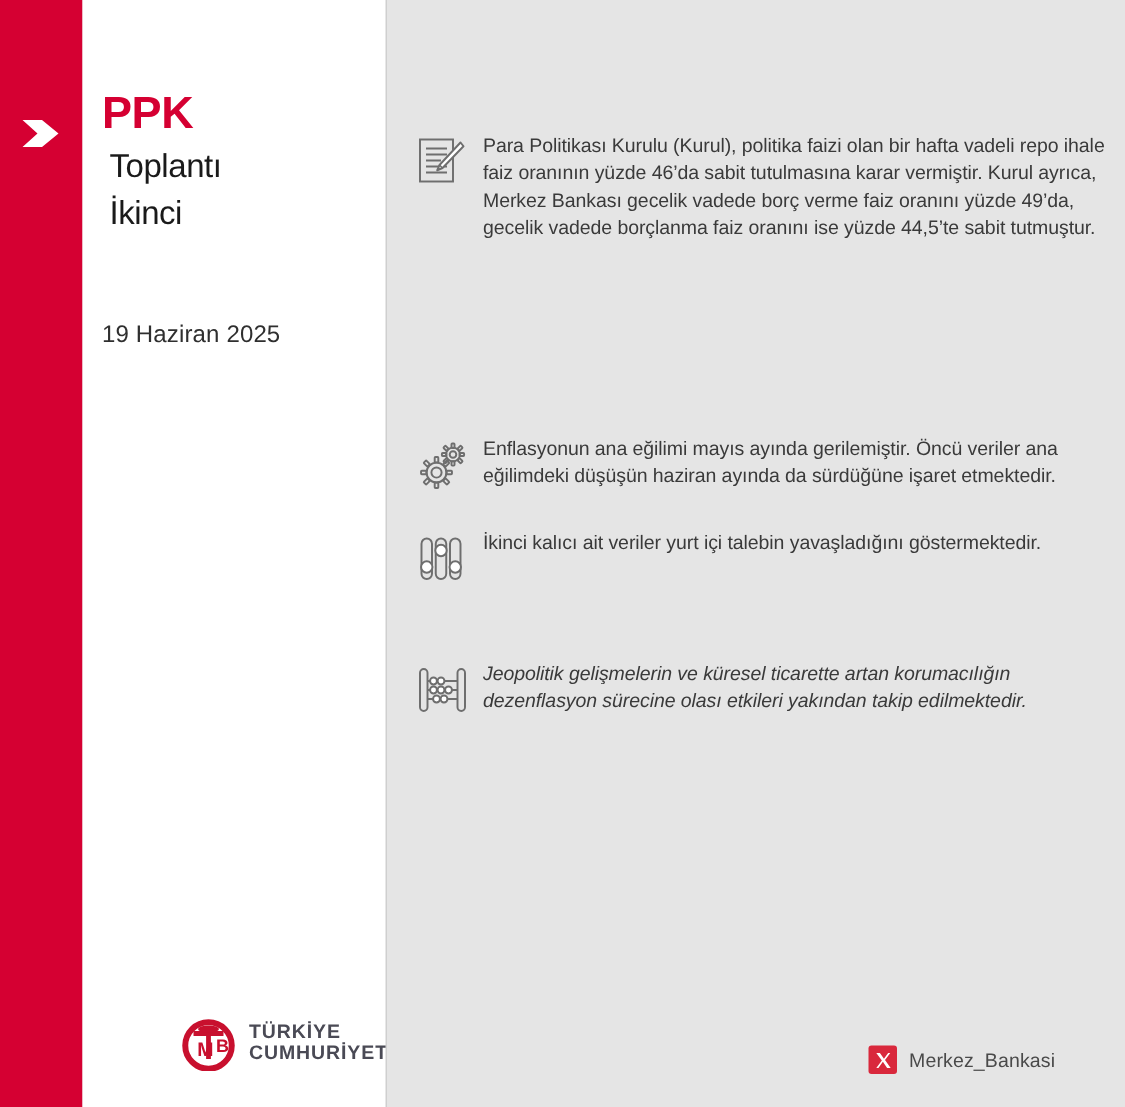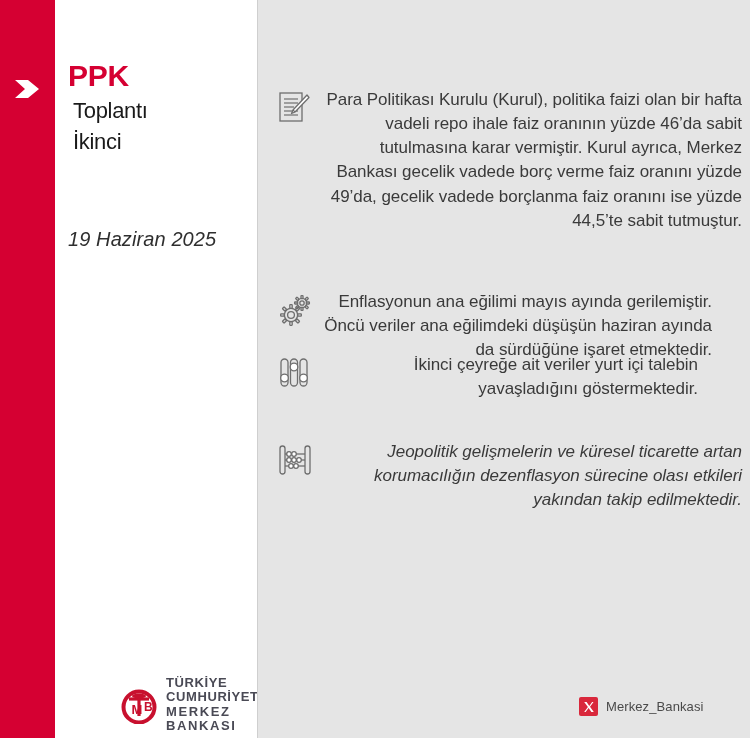--- a/index.html
+++ b/index.html
@@ -74,25 +74,24 @@
     font-size: 22px;
     font-weight: normal;
     color: #1a1a1a;
     line-height: 1.18;
     letter-spacing: -0.3px;
     margin: 5px;
   }
   .date-text {
     position: absolute;
     left: 13px;
-    top: 228px;
-    font-size: 20px;
+    top: 215px;
+    font-size: 16px;
     color: #2f2f2f;
     letter-spacing: 0.1px;
-    font-style: italic;
   }
 
   
   .logo-wrap {
     position: absolute;
     left: 64px;
     top: 676px;
     display: flex;
     align-items: center;
     gap: 7px;
@@ -131,25 +130,24 @@
     align-items: flex-start;
   }
   .item .icon-box {
     width: 44px;
     flex: 0 0 44px;
     display: flex;
     justify-content: flex-start;
     padding-top: 3px;
   }
   .item .body-text {
-    font-size: 17px;
+    font-size: 13px;
     line-height: 1.42;
     color: #3a3a3a;
     letter-spacing: -0.05px;
-    text-align: right;
   }
   .i1 { left: 0;  top: 88px;  width: 472px; }
   .i2 { left: 0;  top: 250px; width: 440px; margin-top: 40px; }
   .i3 { left: 0;  top: 353px; width: 420px; }
   .i4 { left: 0;  top: 440px; width: 468px; font-style: italic; }
   .i5 { left: 0;  top: 538px; width: 440px; }
   .i1 .body-text { width: 420px; }
   .i2 .body-text { width: 390px; }
   .i3 .body-text { width: 380px; }
   .i4 .body-text { width: 420px; }
@@ -202,21 +200,20 @@
       <svg class="logo-mark" viewBox="0 0 40 38">
         <circle cx="20" cy="21" r="15.5" fill="none" stroke="#C8102E" stroke-width="4"></circle>
         <path d="M10 13 L30 13" stroke="#C8102E" stroke-width="3.2" fill="none"></path>
         <path d="M20 9 L20 30" stroke="#C8102E" stroke-width="3.2" fill="none"></path>
         <text x="12.5" y="28" font-family="Liberation Sans, sans-serif" font-size="13" font-weight="bold" fill="#C8102E">M</text>
         <text x="25" y="25" font-family="Liberation Sans, sans-serif" font-size="12" font-weight="bold" fill="#C8102E">B</text>
         <ellipse cx="20" cy="10" rx="7" ry="2.4" fill="#C8102E"></ellipse>
       </svg>
       <div class="logo-text">
         <span class="logo-line">TÜRKİYE CUMHURİYET</span>
-        <span class="logo-line l2">MERKEZ BANKASI</span>
       </div>
     </div>
   </div>
 
   <div class="divider"></div>
 
   <div class="content">
 
     <div class="item i1">
       <div class="icon-box">
@@ -274,21 +271,21 @@
           <g fill="none" stroke="#6e6e6e" stroke-width="1.3">
             <rect x="3" y="3" width="7" height="27" rx="3.5"></rect>
             <rect x="12.5" y="3" width="7" height="27" rx="3.5"></rect>
             <rect x="22" y="3" width="7" height="27" rx="3.5"></rect>
             <circle cx="6.5" cy="22" r="3.8" fill="#ffffff"></circle>
             <circle cx="16" cy="11" r="3.8" fill="#ffffff"></circle>
             <circle cx="25.5" cy="22" r="3.8" fill="#ffffff"></circle>
           </g>
         </svg>
       </div>
-      <div class="body-text">İkinci çeyreğe ait veriler yurt içi talebin yavaşladığını göstermektedir.</div>
+      <div class="body-text">İkinci kalıcı ait veriler yurt içi talebin yavaşladığını göstermektedir.</div>
     </div>
 
     <div class="item i4">
       <div class="icon-box">
         <svg width="34" height="34" viewBox="0 0 34 34">
           <g fill="none" stroke="#6e6e6e" stroke-width="1.3">
             <rect x="2" y="3" width="5" height="28" rx="2.5"></rect>
             <rect x="27" y="3" width="5" height="28" rx="2.5"></rect>
             <line x1="7" y1="11" x2="27" y2="11"></line>
             <line x1="7" y1="17" x2="27" y2="17"></line>

